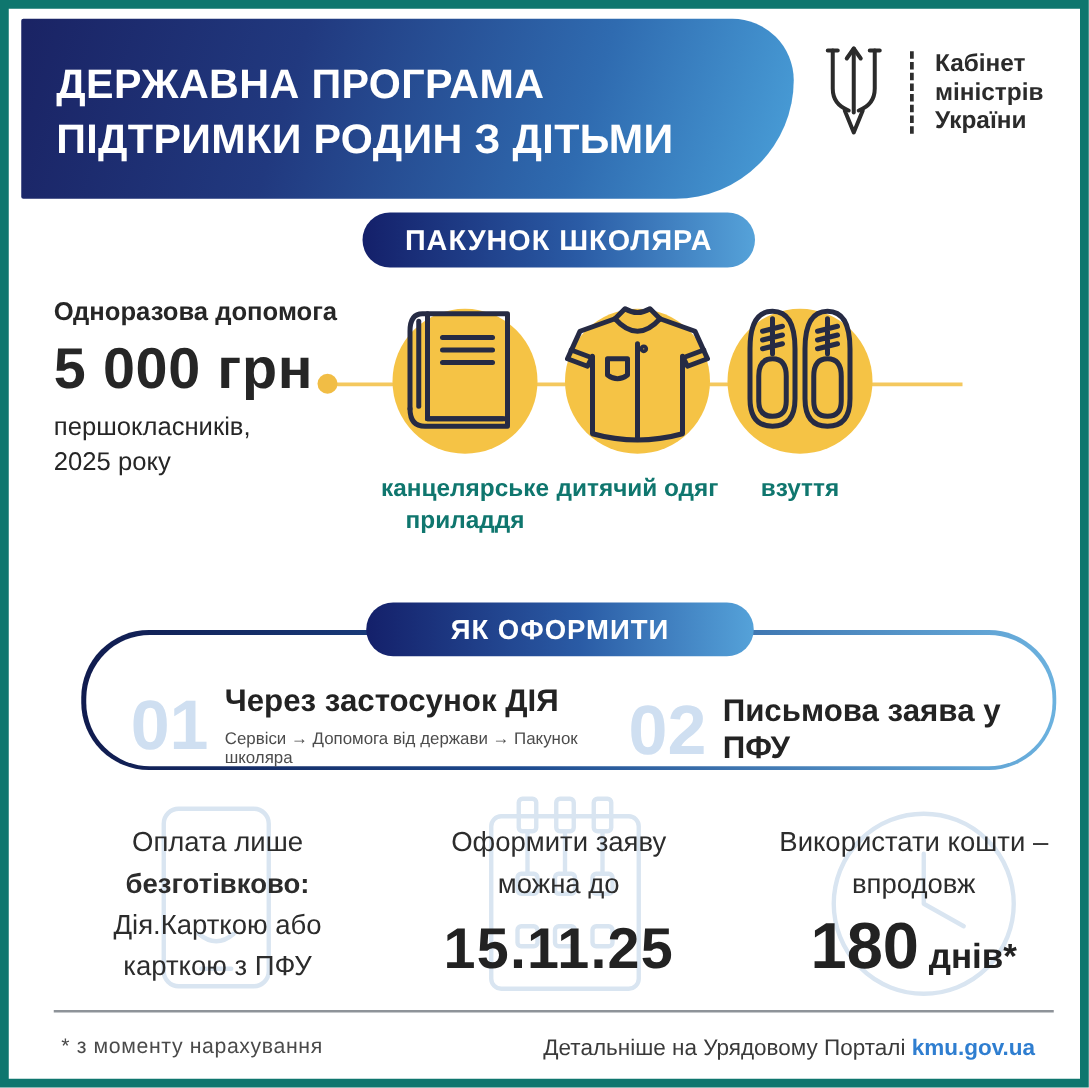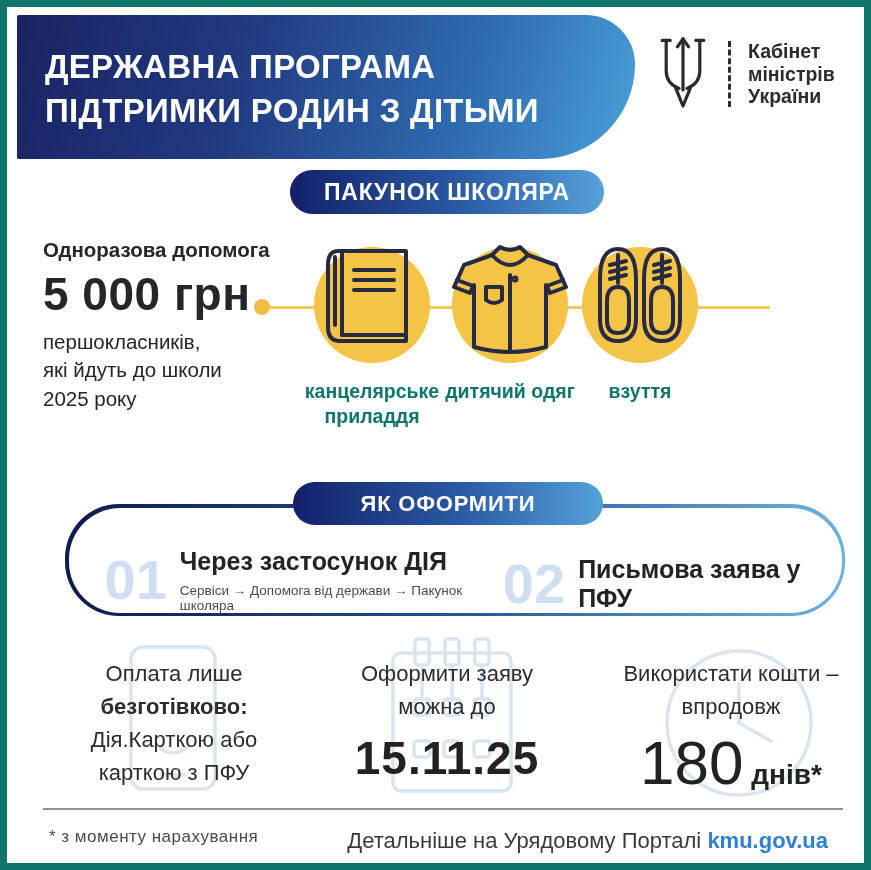--- a/index.html
+++ b/index.html
@@ -62,32 +62,32 @@
 
   
   .detail { position:absolute; top:650px; text-align:center; color:#2c2c2c; z-index:1; }
   .detail-1 { left:42px;  width:250px; }
   .detail-2 { left:312px; width:256px; }
   .detail-3 { left:588px; width:272px; }
   .d-line { font-size:22px; line-height:1.5; }
   .d-line .b { font-weight:700; }
   .d-date { font-size:46px; font-weight:700; margin-top:8px; letter-spacing:1px; color:#222; }
   .d-days { margin-top:4px; color:#222; }
-  .d-days .num { font-size:62px; font-weight:400; }
+  .d-days .num { font-size:52px; font-weight:700; }
   .d-days .suffix { font-size:28px; font-weight:700; }
 
   .wm { position:absolute; z-index:0; }
   .wm svg * { fill:none; stroke:#d9e5f1; stroke-width:3.5; stroke-linecap:round; stroke-linejoin:round; }
 
   
   .bottom-divider { position:absolute; left:36px; top:801px; width:800px;
                     border-top:2px solid #8e9399; }
   .foot-note { position:absolute; left:42px; top:820px; font-size:17px; 
                color:#4a4a4a; letter-spacing:.5px; }
-  .foot-more { position:absolute; right:36px; top:821px; font-size:22px; color:#3a3a3a; }
+  .foot-more { position:absolute; right:36px; top:821px; font-size:18px; color:#3a3a3a; }
   .foot-more .link { color:#2f7ed0; font-weight:700; text-decoration:none; }
 </style>
 </head>
 <body>
 
 <div class="canvas">
 
   <div class="banner">
     <div class="banner-title">
       <div>ДЕРЖАВНА ПРОГРАМА</div>
@@ -113,21 +113,20 @@
       <div>України</div>
     </span>
   </div>
 
   <div class="pill pill-package">ПАКУНОК ШКОЛЯРА</div>
 
   <div class="intro">
     <div class="intro-bold-sm">Одноразова допомога</div>
     <div class="intro-amount">5 000 грн</div>
     <div class="intro-line b">першокласників,</div>
-    <div class="intro-line b">які йдуть до школи</div>
     <div class="intro-line b">2025 року</div>
   </div>
 
   <span class="amount-dot"></span>
   <span class="connector"></span>
 
   <div class="pkg-item" style="left:285px;">
     <div class="pkg-circle">
       <span>
         <svg viewBox="0 0 140 140">

